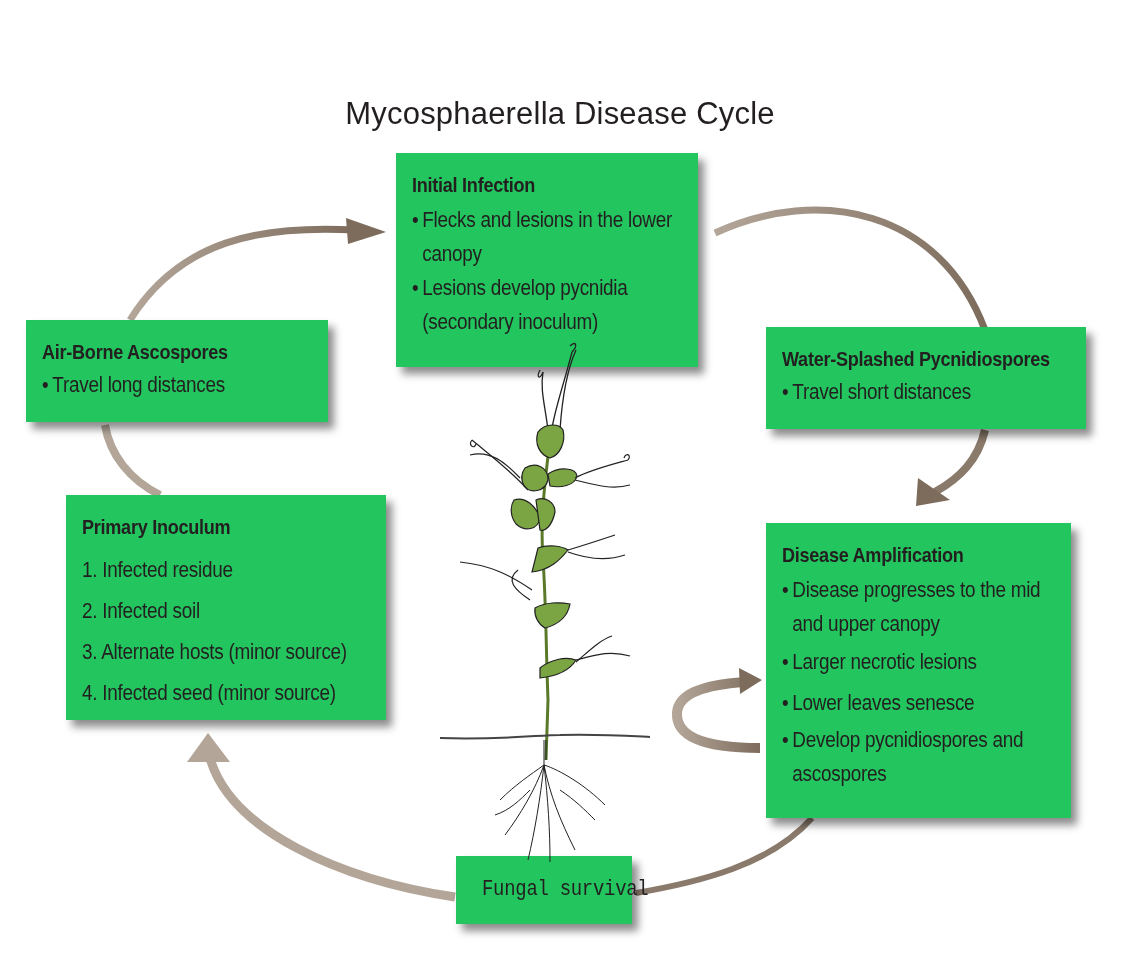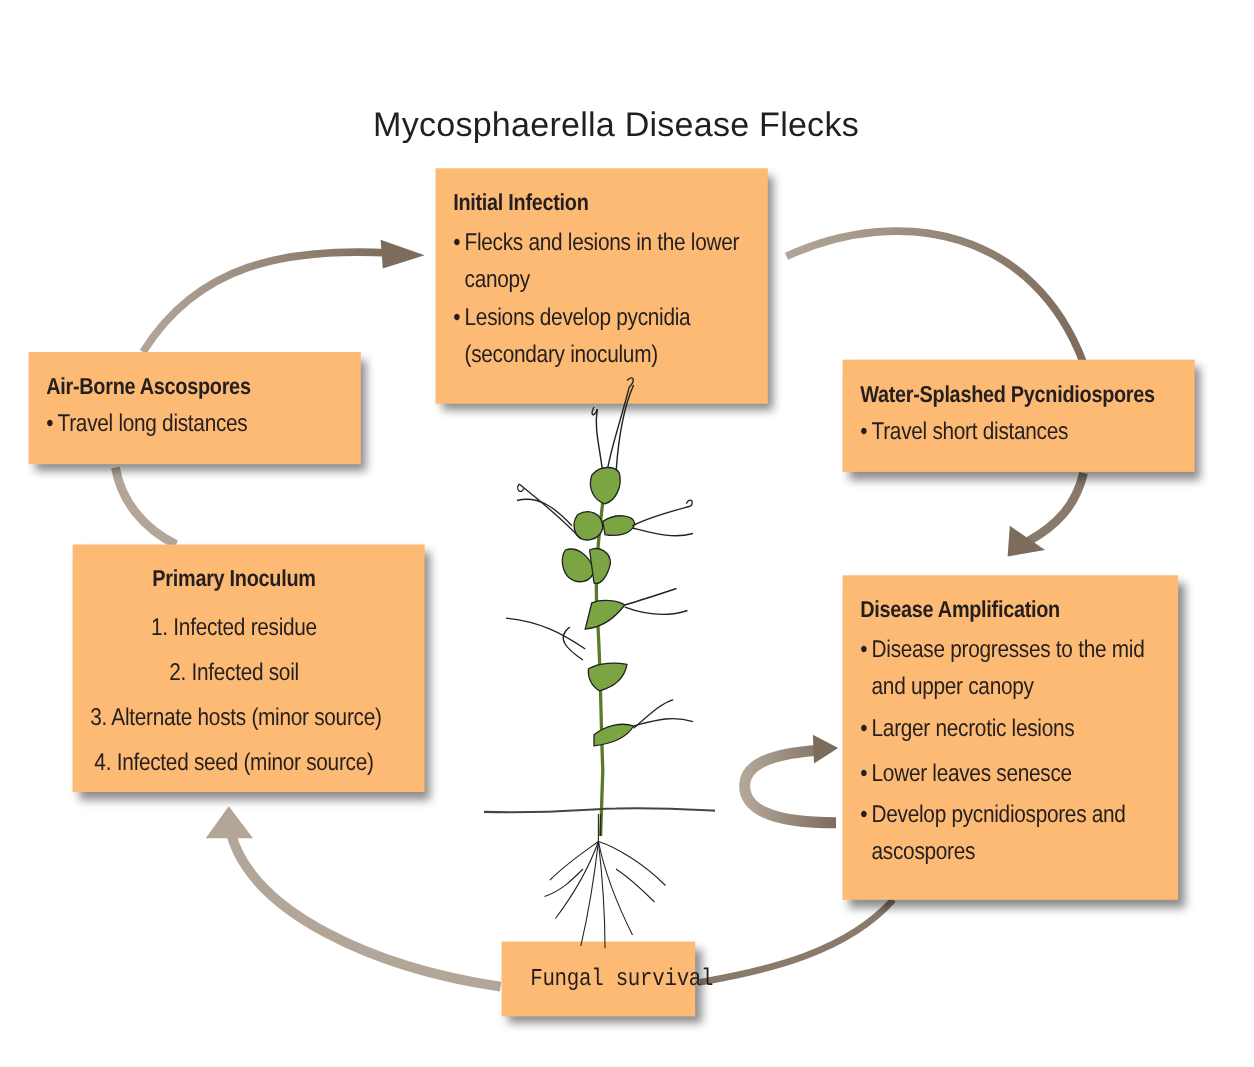--- a/index.html
+++ b/index.html
@@ -1,34 +1,34 @@
 <!DOCTYPE html>
 <html><head>
 <meta charset="utf-8">
 <style>
   html, body { margin: 0; padding: 0; background: #ffffff; }
   body { width: 1140px; height: 970px; position: relative; overflow: hidden;
          font-family: "Liberation Sans", sans-serif; color: #231f20; }
   .title { position: absolute; left: 0; width: 1120px; top: 96px; text-align: center;
            font-size: 31px; letter-spacing: 0.2px; color: #231f20; }
-  .box { position: absolute; background: #fdba74;
+  .box { position: absolute; background: #22c55e;
          box-shadow: 6px 7px 8px rgba(0,0,0,0.45); z-index: 3; }
   .box h3 { margin: 0; font-size: 21px; font-weight: bold; letter-spacing: -0.3px;
             transform: scaleX(0.86); transform-origin: left; white-space: nowrap; }
   .box .item { font-size: 22px; line-height: 34px; letter-spacing: -0.3px;
                transform: scaleX(0.86); transform-origin: left; white-space: nowrap; }
   .box .item .b { display: inline-block; width: 12px; }
   .box .cont { padding-left: 12px; }
   svg.diagram { position: absolute; left: 0; top: 0; z-index: 2; }
   svg.plant { position: absolute; left: 0; top: 0; z-index: 4; pointer-events: none; }
 </style>
 </head>
 <body>
 
-<div class="title">Mycosphaerella Disease Flecks</div>
+<div class="title">Mycosphaerella Disease Cycle</div>
 
 <svg class="diagram" width="1140" height="970" viewBox="0 0 1140 970">
   <defs>
     <linearGradient id="gTop" x1="0" y1="0" x2="1" y2="0">
       <stop offset="0" stop-color="#b3a699"></stop>
         <stop offset="1" stop-color="#7d6c5c"></stop>
     </linearGradient>
     <linearGradient id="gRight" x1="0" y1="0" x2="0" y2="1">
       <stop offset="0" stop-color="#b3a699"></stop>
         <stop offset="1" stop-color="#7d6c5c"></stop>
@@ -89,21 +89,21 @@
 </div>
 
 <div class="box" style="left:766px; top:327px; width:320px; height:102px;">
   <div style="padding:20px 0 0 16px;">
     <h3>Water-Splashed Pycnidiospores</h3>
     <div class="item" style="margin-top:4px;"><span class="b">•</span><span>Travel short distances</span></div>
   </div>
 </div>
 
 <div class="box" style="left:66px; top:495px; width:320px; height:225px;">
-  <div style="padding:20px 0 0 16px;text-align:center;">
+  <div style="padding:20px 0 0 16px;">
     <h3>Primary Inoculum</h3>
     <div style="margin-top:10px;">
       <div class="item" style="line-height:41px;">1. Infected residue</div>
       <div class="item" style="line-height:41px;">2. Infected soil</div>
       <div class="item" style="line-height:41px;">3. Alternate hosts (minor source)</div>
       <div class="item" style="line-height:41px;">4. Infected seed (minor source)</div>
     </div>
   </div>
 </div>
 

